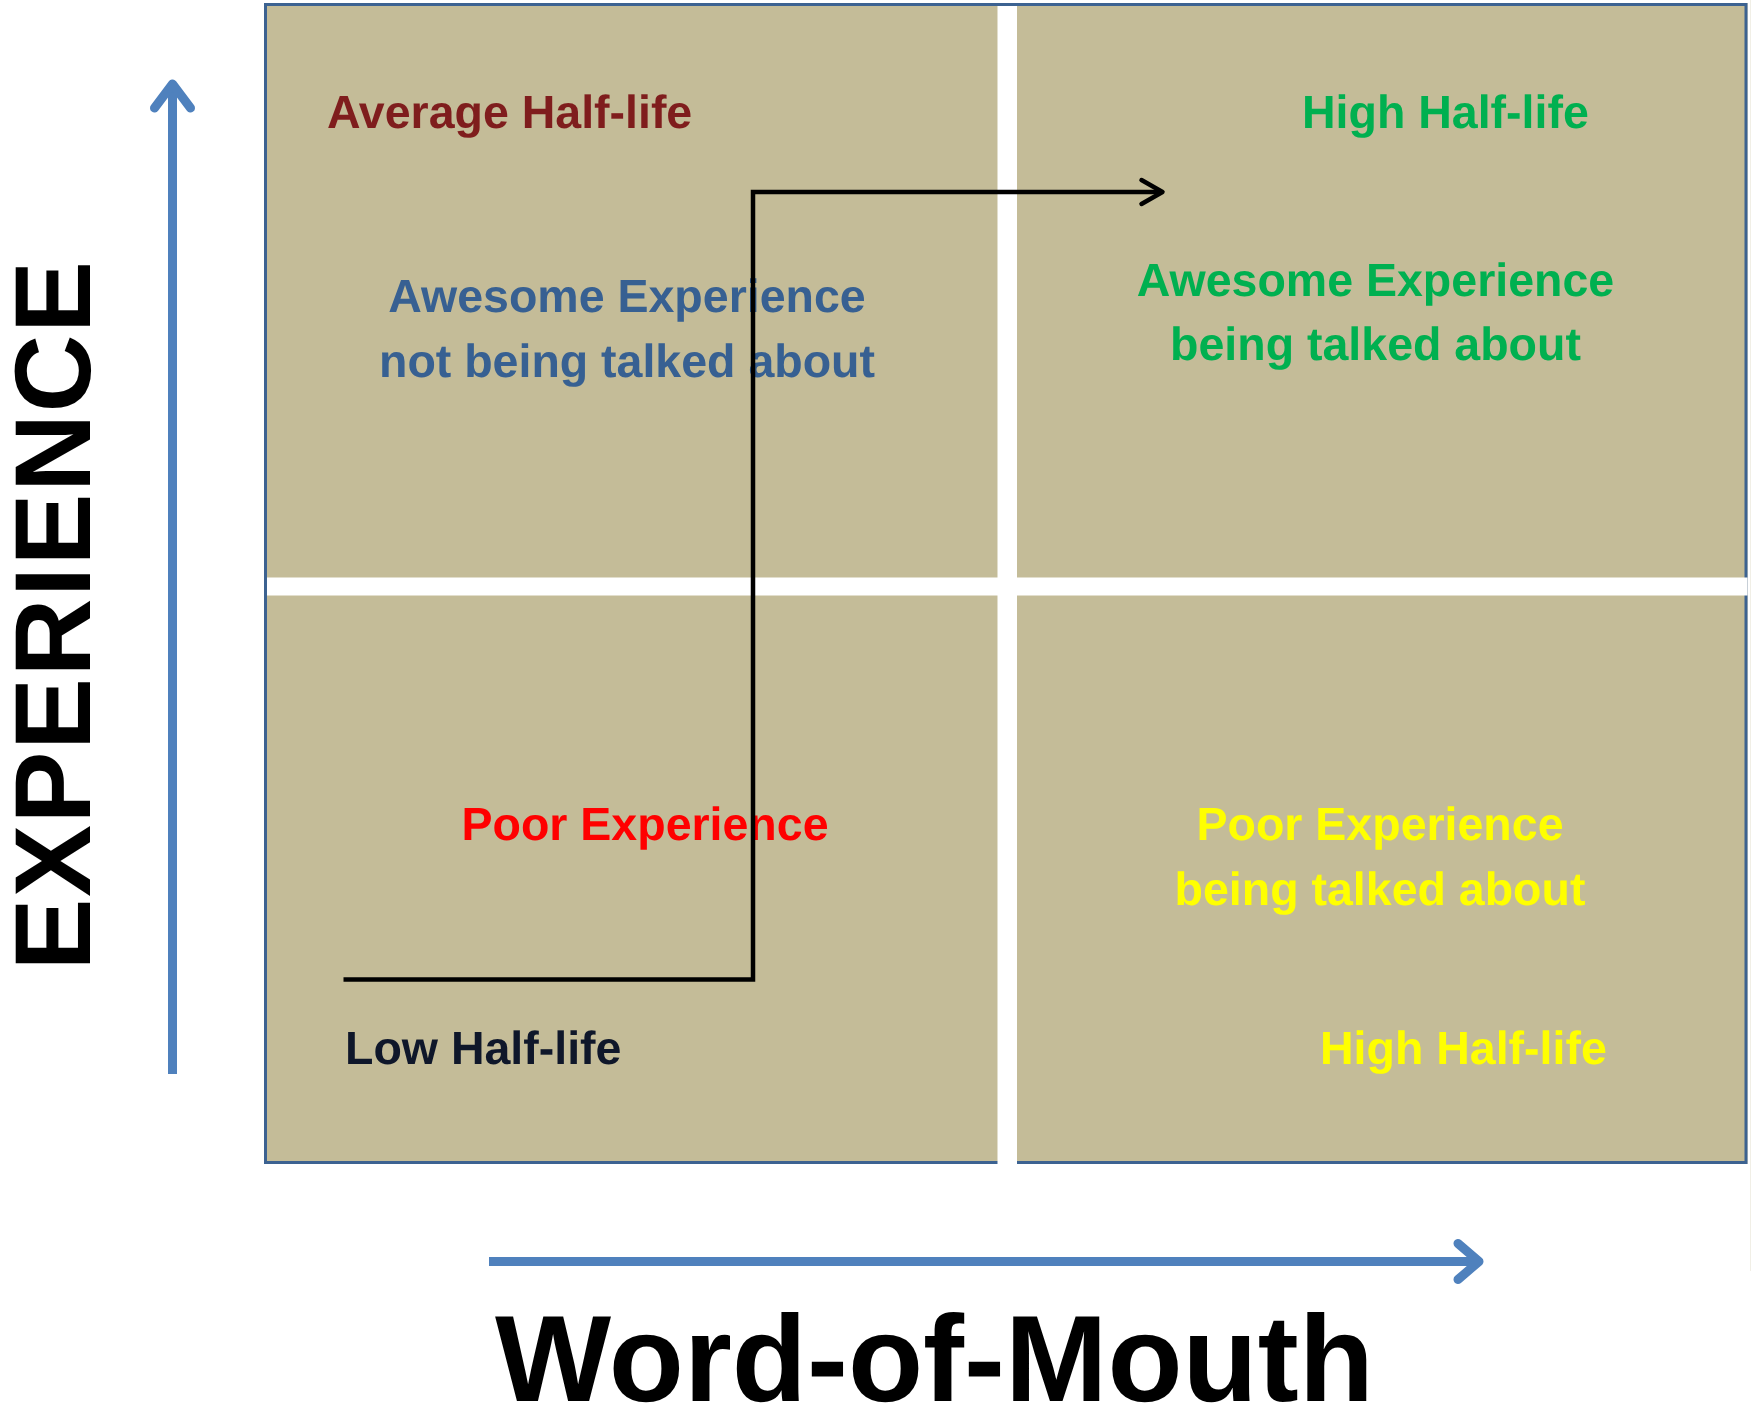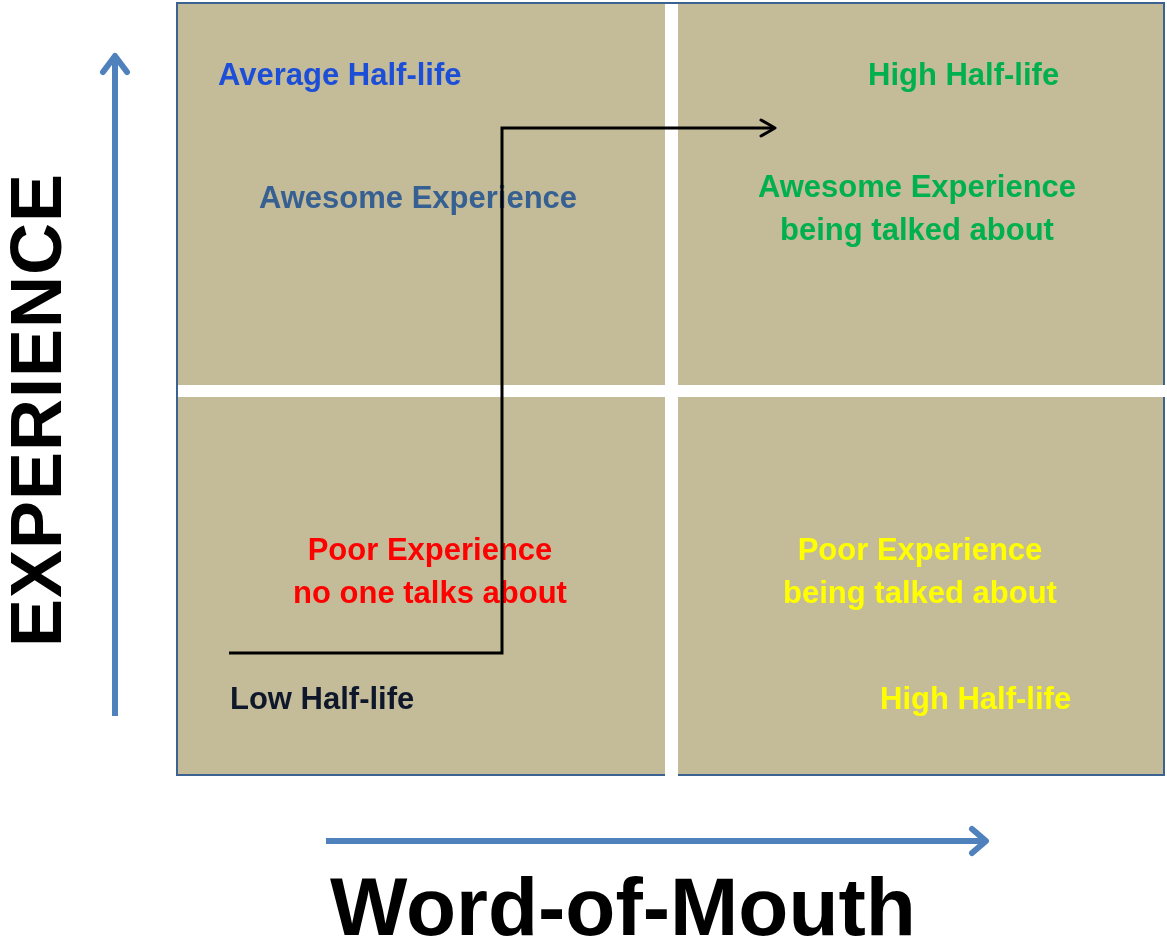--- a/index.html
+++ b/index.html
@@ -17,34 +17,34 @@
                    font-size: 72px; font-weight: bold; color: #000; white-space: nowrap; letter-spacing: 1px; }
     .xlabel { position: absolute; left: 330px; top: 860px; font-size: 82px; font-weight: bold; color: #000; white-space: nowrap; }
   </style>
 </head>
 <body>
 
 <div class="matrix"></div>
 <div class="divider-v"></div>
 <div class="divider-h"></div>
 
-<div class="qtext fs31" style="left:218px; top:53px; color:#1d4ed8;">Average Half-life</div>
+<div class="qtext fs31" style="left:218px; top:53px; color:#7f1d1d;">Average Half-life</div>
 <div class="qtext fs31" style="left:218px; top:176px; width:400px; color:#376092;">
   <div>Awesome Experience</div>
+  <div>not being talked about</div>
 </div>
 
 <div class="qtext fs31" style="left:868px; top:53px; color:#00b050;">High Half-life</div>
 <div class="qtext fs31" style="left:722px; top:165px; width:390px; color:#00b050;">
   <div>Awesome Experience</div>
   <div>being talked about</div>
 </div>
 
 <div class="qtext fs31" style="left:250px; top:528px; width:360px; color:#ff0000;">
   <div>Poor Experience</div>
-  <div>no one talks about</div>
 </div>
 <div class="qtext fs31" style="left:230px; top:677px; color:#0f172a;">Low Half-life</div>
 
 <div class="qtext fs31" style="left:740px; top:528px; width:360px; color:#ffff00;">
   <div>Poor Experience</div>
   <div>being talked about</div>
 </div>
 <div class="qtext fs31" style="left:880px; top:677px; color:#ffff00;">High Half-life</div>
 
 <svg class="overlay" width="1167" height="944">

